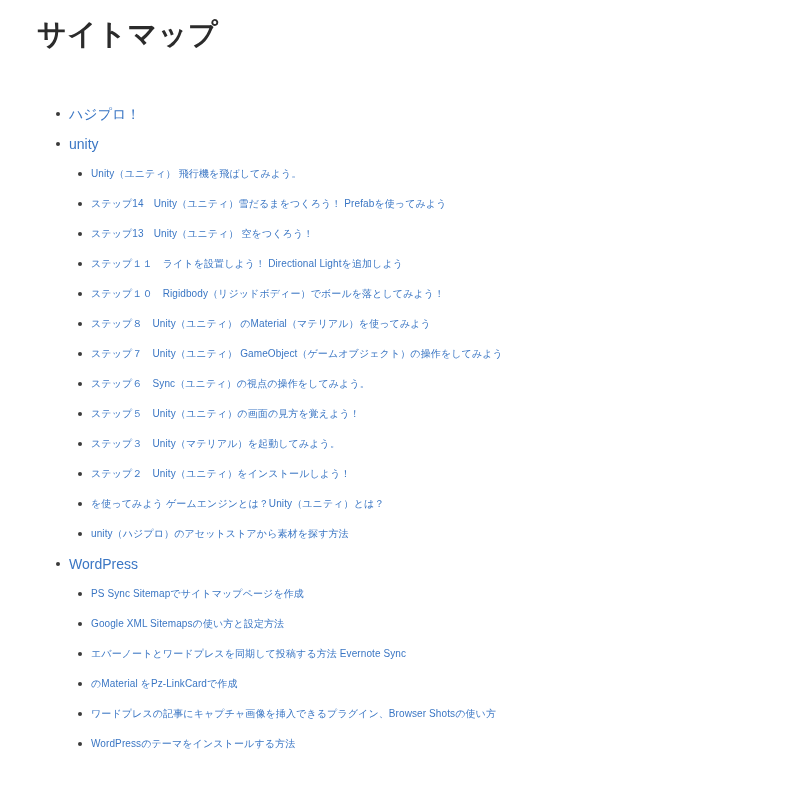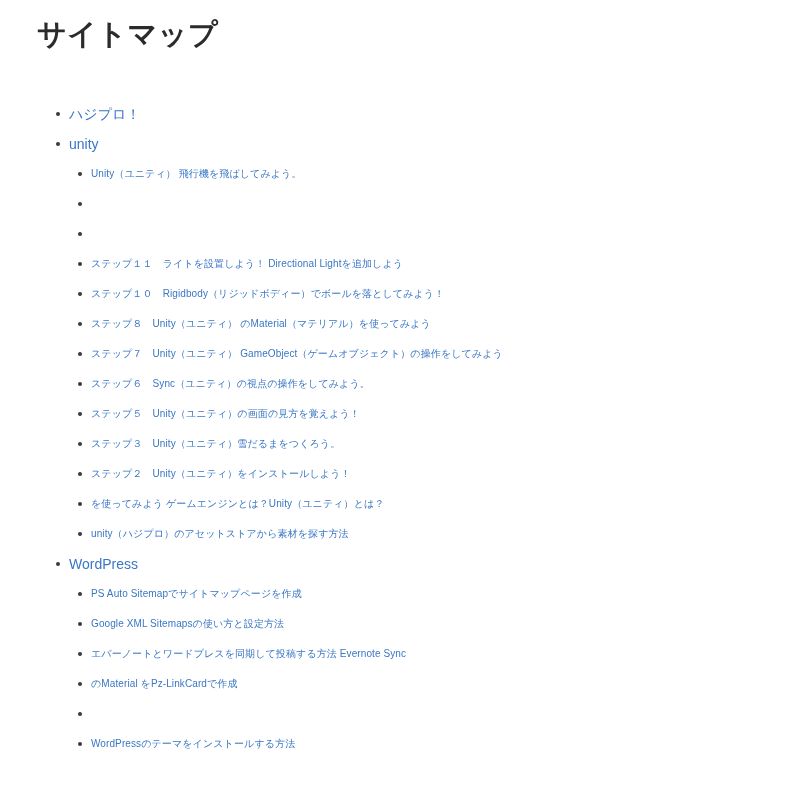--- a/index.html
+++ b/index.html
@@ -120,74 +120,74 @@
         <li class="node">
           <div class="row"><span class="bullet"></span><a class="link" href="#">ハジプロ！</a></div>
         </li>
         <li class="node">
           <div class="row"><span class="bullet"></span><a class="link" href="#">unity</a></div>
           <ul class="level-2">
             <li class="node">
               <div class="row"><span class="bullet"></span><a class="link" href="#">Unity（ユニティ） 飛行機を飛ばしてみよう。</a></div>
             </li>
             <li class="node">
-              <div class="row"><span class="bullet"></span></div>
+              <div class="row"><span class="bullet"></span><a class="link" href="#">ステップ14　Unity（ユニティ）雪だるまをつくろう！ Prefabを使ってみよう</a></div>
             </li>
             <li class="node">
-              <div class="row"><span class="bullet"></span></div>
+              <div class="row"><span class="bullet"></span><a class="link" href="#">ステップ13　Unity（ユニティ） 空をつくろう！</a></div>
             </li>
             <li class="node">
               <div class="row"><span class="bullet"></span><a class="link" href="#">ステップ１１　ライトを設置しよう！ Directional Lightを追加しよう</a></div>
             </li>
             <li class="node">
               <div class="row"><span class="bullet"></span><a class="link" href="#">ステップ１０　Rigidbody（リジッドボディー）でボールを落としてみよう！</a></div>
             </li>
             <li class="node">
               <div class="row"><span class="bullet"></span><a class="link" href="#">ステップ８　Unity（ユニティ） のMaterial（マテリアル）を使ってみよう</a></div>
             </li>
             <li class="node">
               <div class="row"><span class="bullet"></span><a class="link" href="#">ステップ７　Unity（ユニティ） GameObject（ゲームオブジェクト）の操作をしてみよう</a></div>
             </li>
             <li class="node">
               <div class="row"><span class="bullet"></span><a class="link" href="#">ステップ６　Sync（ユニティ）の視点の操作をしてみよう。</a></div>
             </li>
             <li class="node">
               <div class="row"><span class="bullet"></span><a class="link" href="#">ステップ５　Unity（ユニティ）の画面の見方を覚えよう！</a></div>
             </li>
             <li class="node">
-              <div class="row"><span class="bullet"></span><a class="link" href="#">ステップ３　Unity（ユニティ）雪だるまをつくろう。</a></div>
+              <div class="row"><span class="bullet"></span><a class="link" href="#">ステップ３　Unity（マテリアル）を起動してみよう。</a></div>
             </li>
             <li class="node">
               <div class="row"><span class="bullet"></span><a class="link" href="#">ステップ２　Unity（ユニティ）をインストールしよう！</a></div>
             </li>
             <li class="node">
               <div class="row"><span class="bullet"></span><a class="link" href="#">を使ってみよう ゲームエンジンとは？Unity（ユニティ）とは？</a></div>
             </li>
             <li class="node">
               <div class="row"><span class="bullet"></span><a class="link" href="#">unity（ハジプロ）のアセットストアから素材を探す方法</a></div>
             </li>
           </ul>
         </li>
         <li class="node">
           <div class="row"><span class="bullet"></span><a class="link" href="#">WordPress</a></div>
           <ul class="level-2">
             <li class="node">
-              <div class="row"><span class="bullet"></span><a class="link" href="#">PS Auto Sitemapでサイトマップページを作成</a></div>
+              <div class="row"><span class="bullet"></span><a class="link" href="#">PS Sync Sitemapでサイトマップページを作成</a></div>
             </li>
             <li class="node">
               <div class="row"><span class="bullet"></span><a class="link" href="#">Google XML Sitemapsの使い方と設定方法</a></div>
             </li>
             <li class="node">
               <div class="row"><span class="bullet"></span><a class="link" href="#">エバーノートとワードプレスを同期して投稿する方法 Evernote Sync</a></div>
             </li>
             <li class="node">
               <div class="row"><span class="bullet"></span><a class="link" href="#">のMaterial をPz-LinkCardで作成</a></div>
             </li>
             <li class="node">
-              <div class="row"><span class="bullet"></span></div>
+              <div class="row"><span class="bullet"></span><a class="link" href="#">ワードプレスの記事にキャプチャ画像を挿入できるプラグイン、Browser Shotsの使い方</a></div>
             </li>
             <li class="node">
               <div class="row"><span class="bullet"></span><a class="link" href="#">WordPressのテーマをインストールする方法</a></div>
             </li>
           </ul>
         </li>
       </ul>
   </nav>
 
 </div>

